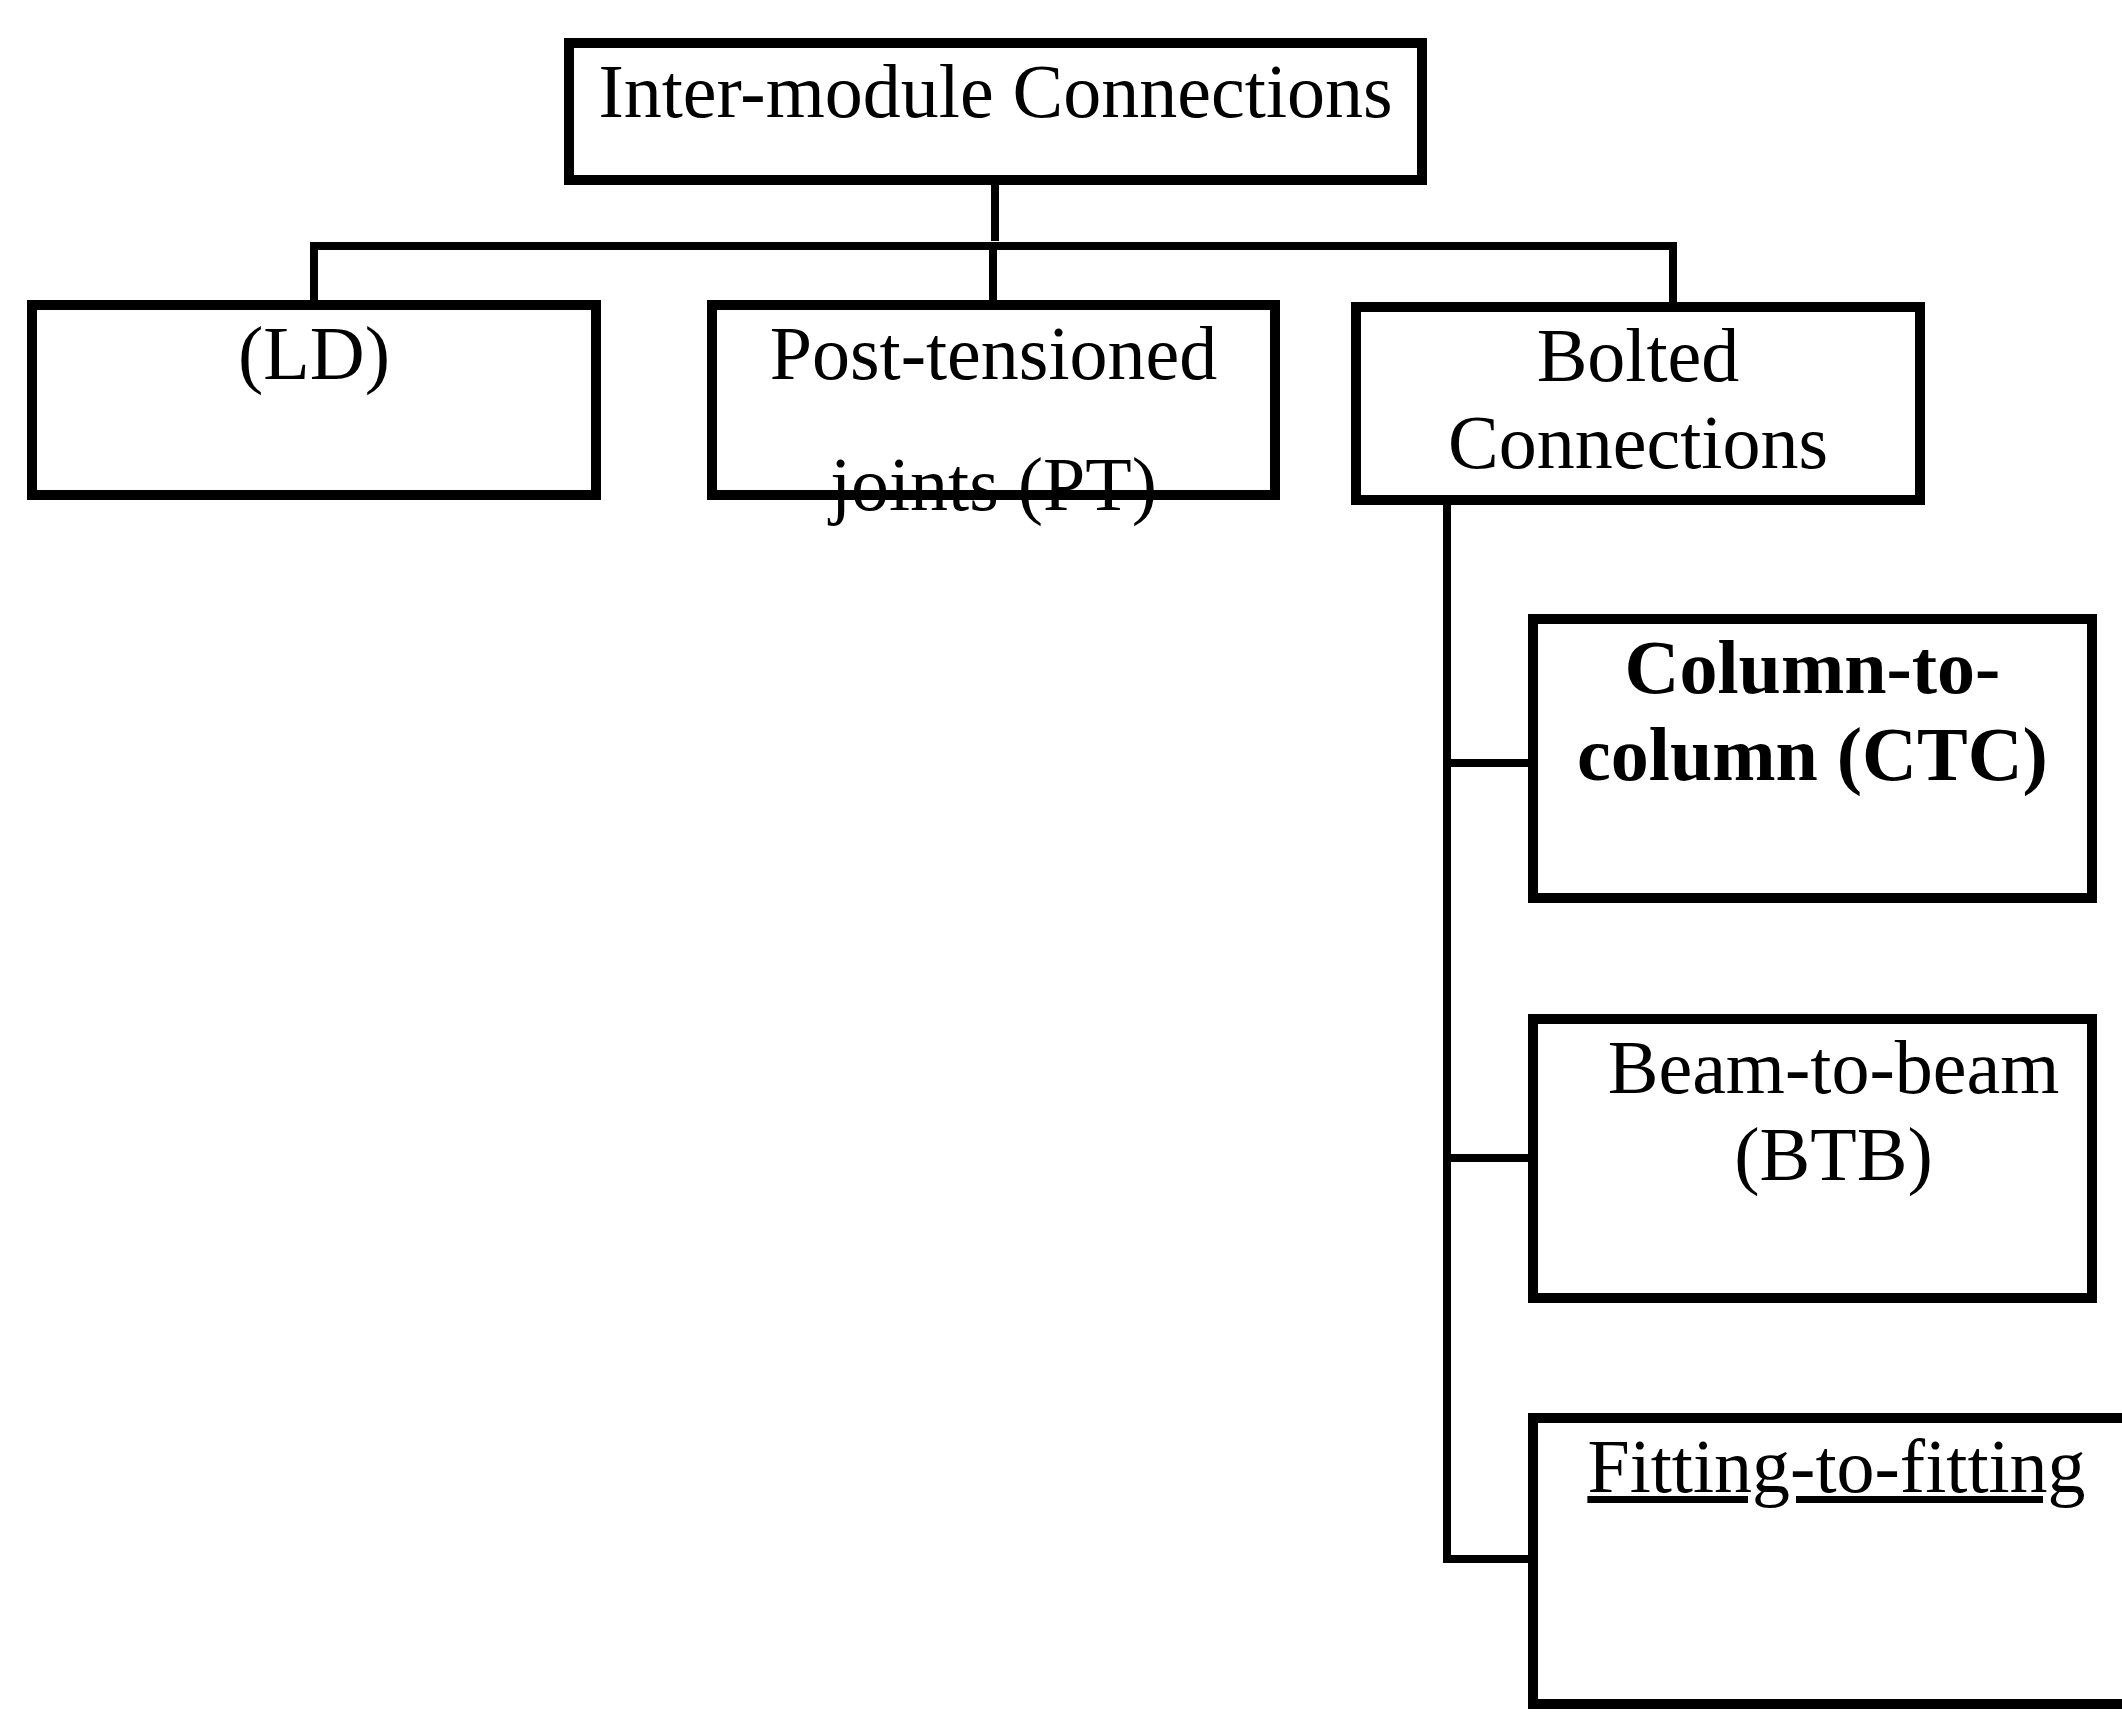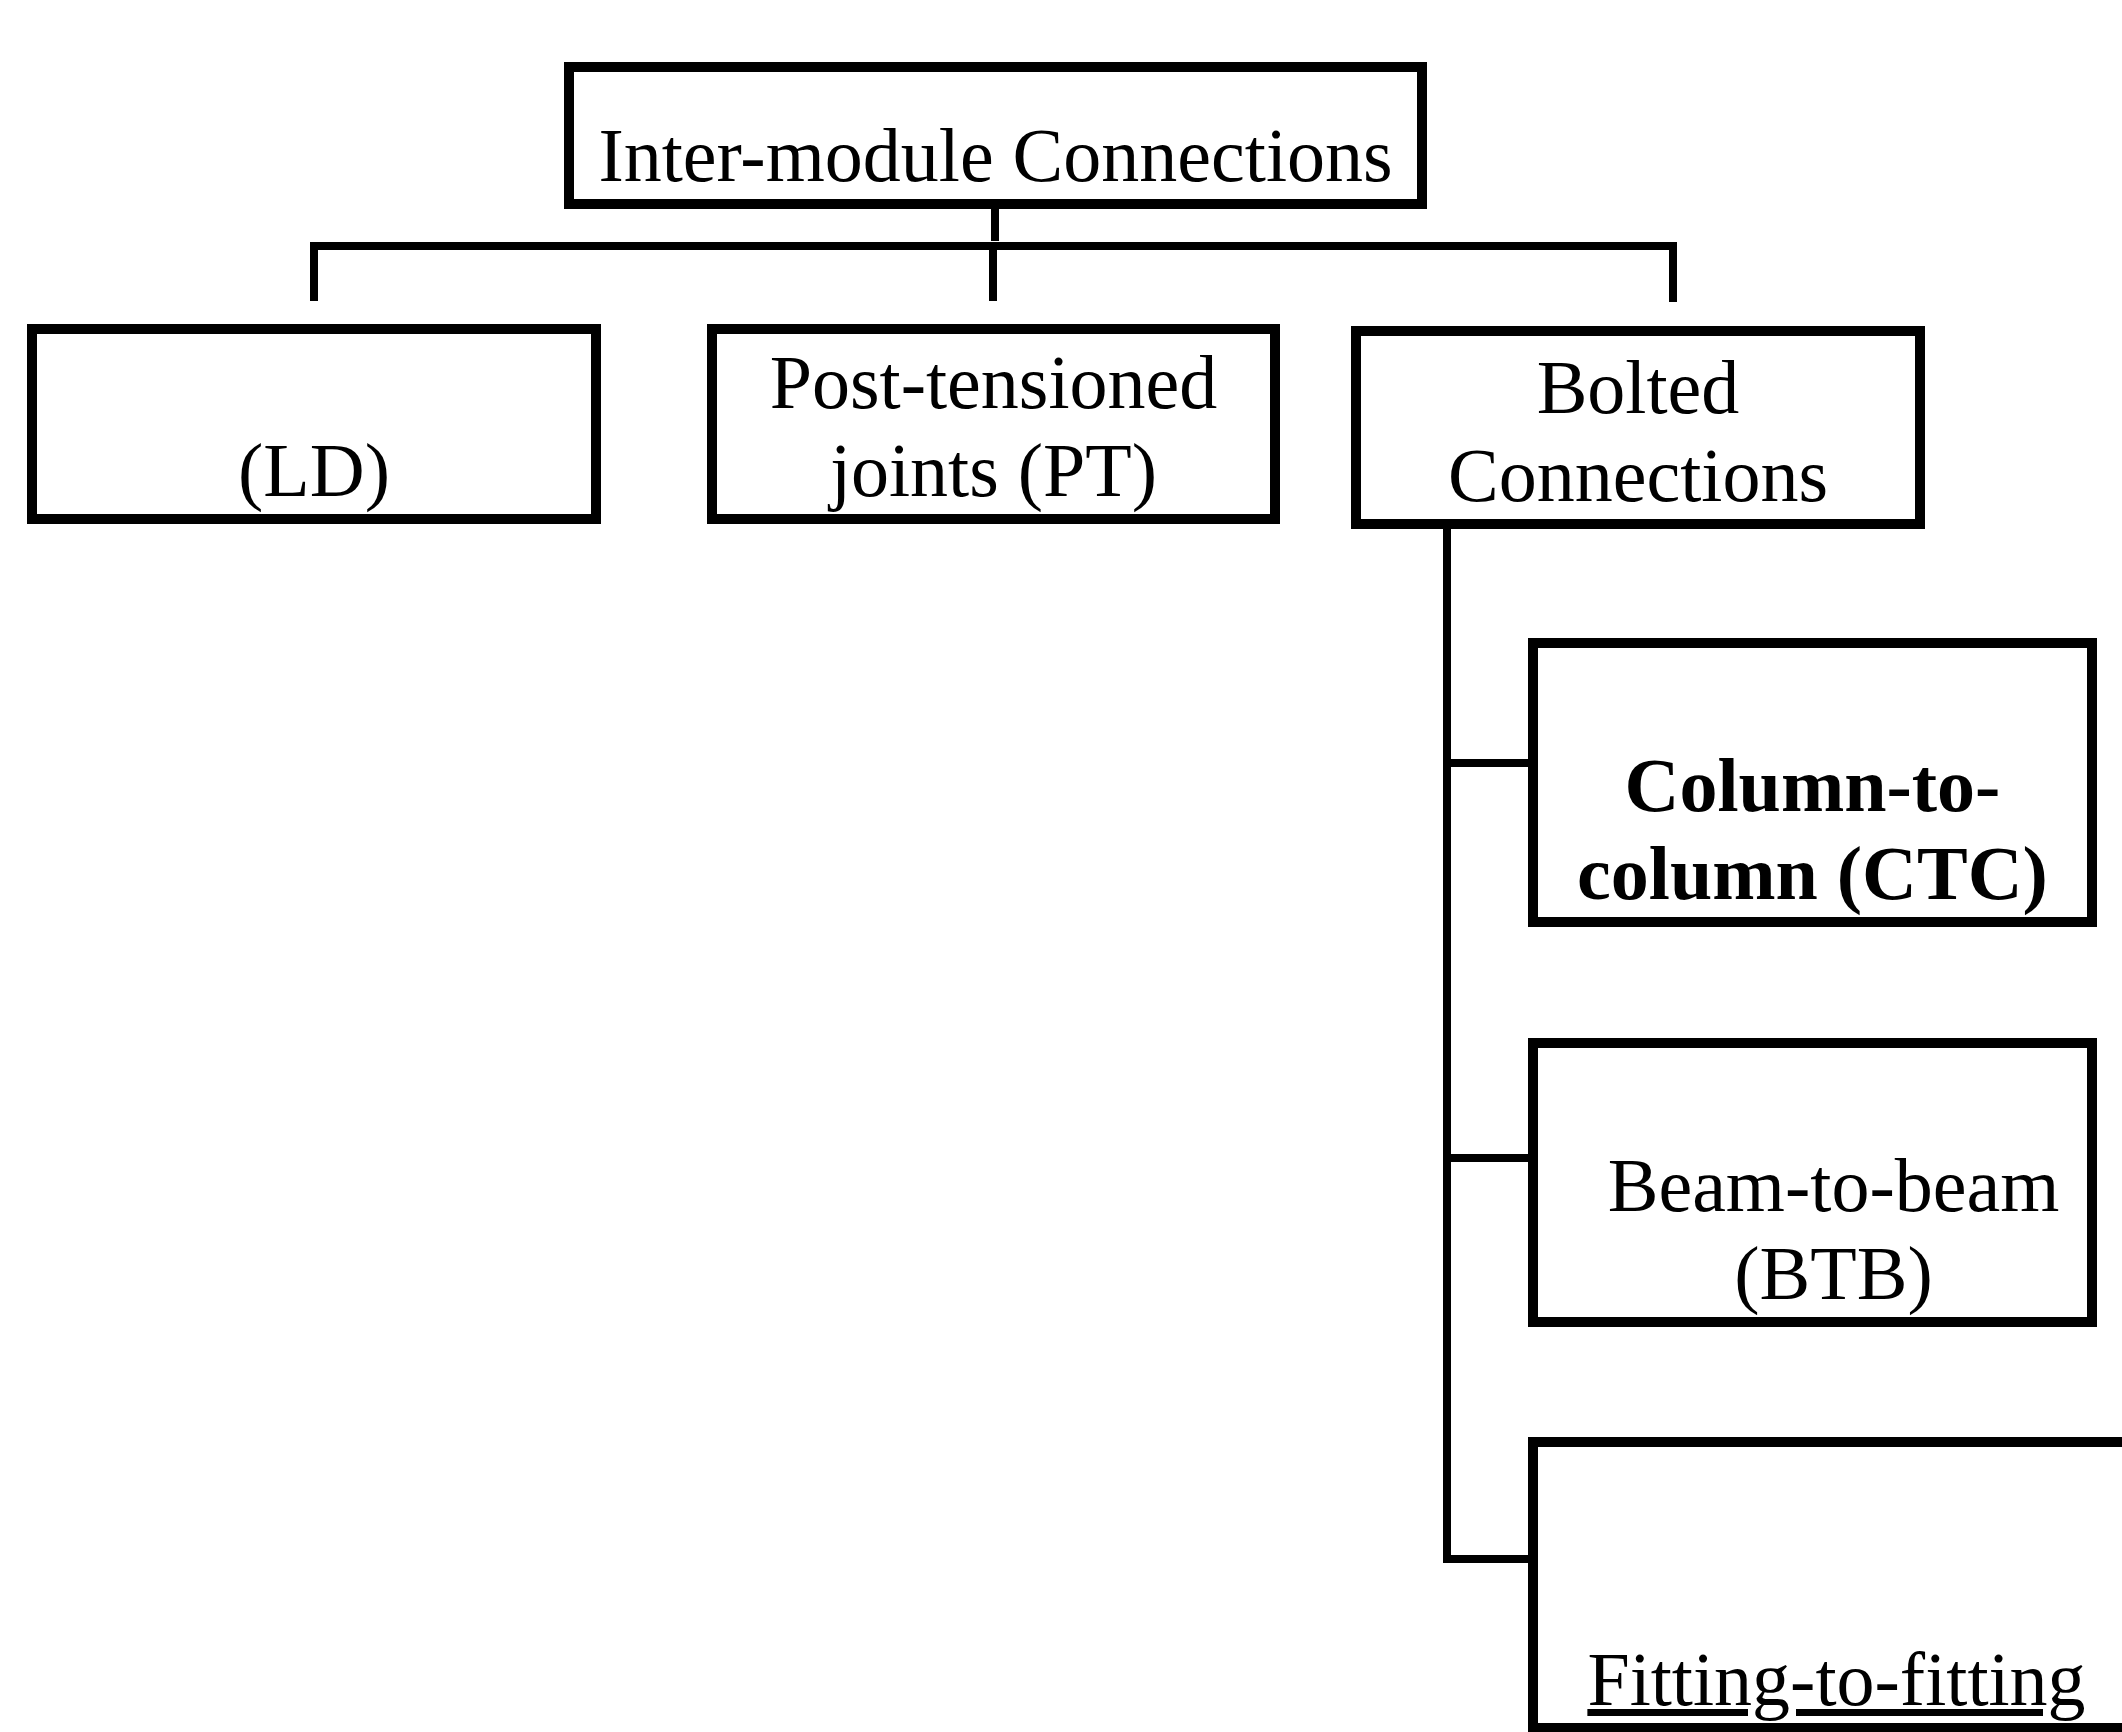--- a/index.html
+++ b/index.html
@@ -15,37 +15,36 @@
     font-family: "Liberation Serif", "DejaVu Serif", serif;
     color: #000000;
   }
   .node {
     position: absolute;
     box-sizing: border-box;
     border: 10px solid #000000;
     background: #ffffff;
     display: flex;
     flex-direction: column;
-    justify-content: flex-end;
+    justify-content: flex-start;
     align-items: center;
     text-align: center;
     font-size: 76px;
     line-height: 1.15;
     white-space: nowrap;
-    margin-top: 24px;
   }
   .node span { display: block; }
   .connector {
     position: absolute;
     background: #000000;
   }
   
   .node-root   { left: 564px;  top: 38px;   width: 863px; height: 147px; }
   .node-ld     { left: 27px;   top: 300px;  width: 574px; height: 200px; }
-  .node-pt     { left: 707px;  top: 300px;  width: 573px; height: 200px; }
+  .node-pt     { left: 707px;  top: 300px;  width: 573px; height: 200px; gap: 44px; }
   .node-bolted { left: 1351px; top: 302px;  width: 574px; height: 203px; }
   .node-ctc    { left: 1528px; top: 614px;  width: 569px; height: 289px; font-weight: bold; }
   .node-btb    { left: 1528px; top: 1014px; width: 569px; height: 289px; padding-left: 42px; }
   .node-ftf    { left: 1528px; top: 1413px; width: 617px; height: 296px; text-decoration: underline; }
   
   .c-root-stub   { left: 991px; top: 185px;  width: 8.1px;    height: 56px; }
   .c-hline       { left: 310px;  top: 242px;  width: 1367px; height: 8.1px;  }
   .c-ld-stub     { left: 310px;  top: 250px;  width: 8.1px;    height: 51px; }
   .c-pt-stub     { left: 989px; top: 250px;  width: 8.1px;    height: 51px; }
   .c-bolted-stub { left: 1669px; top: 250px;  width: 8.1px;    height: 52px; }

